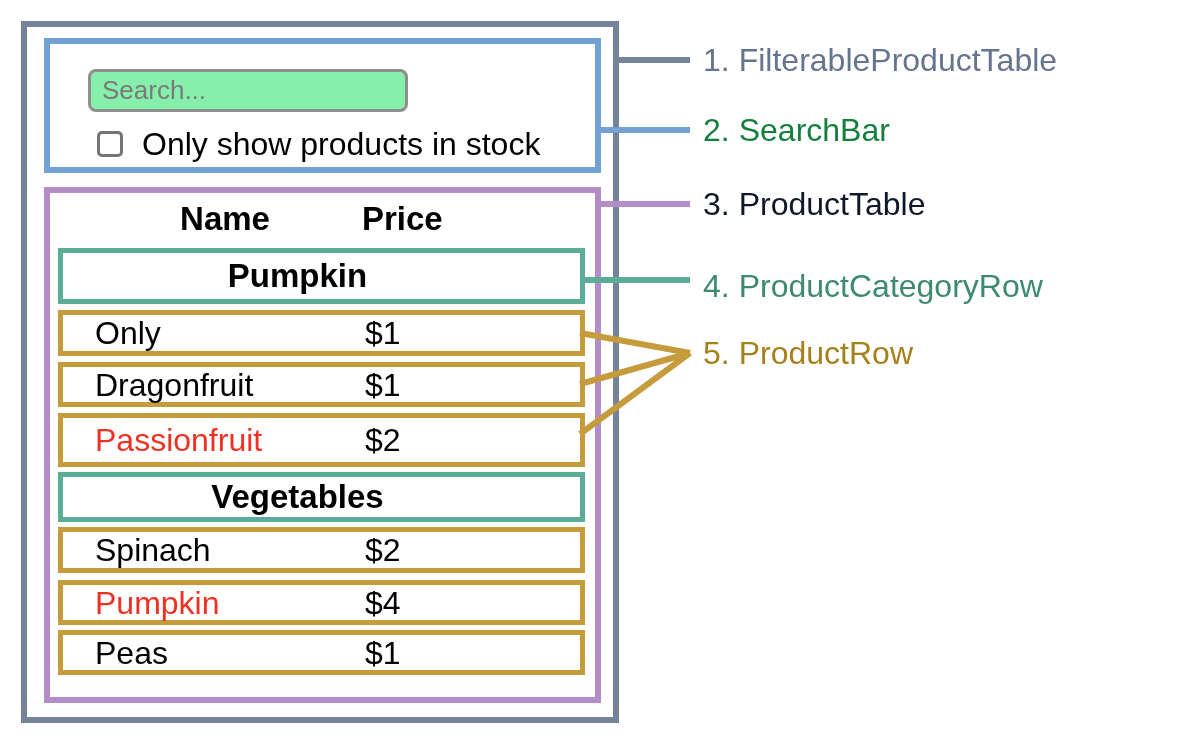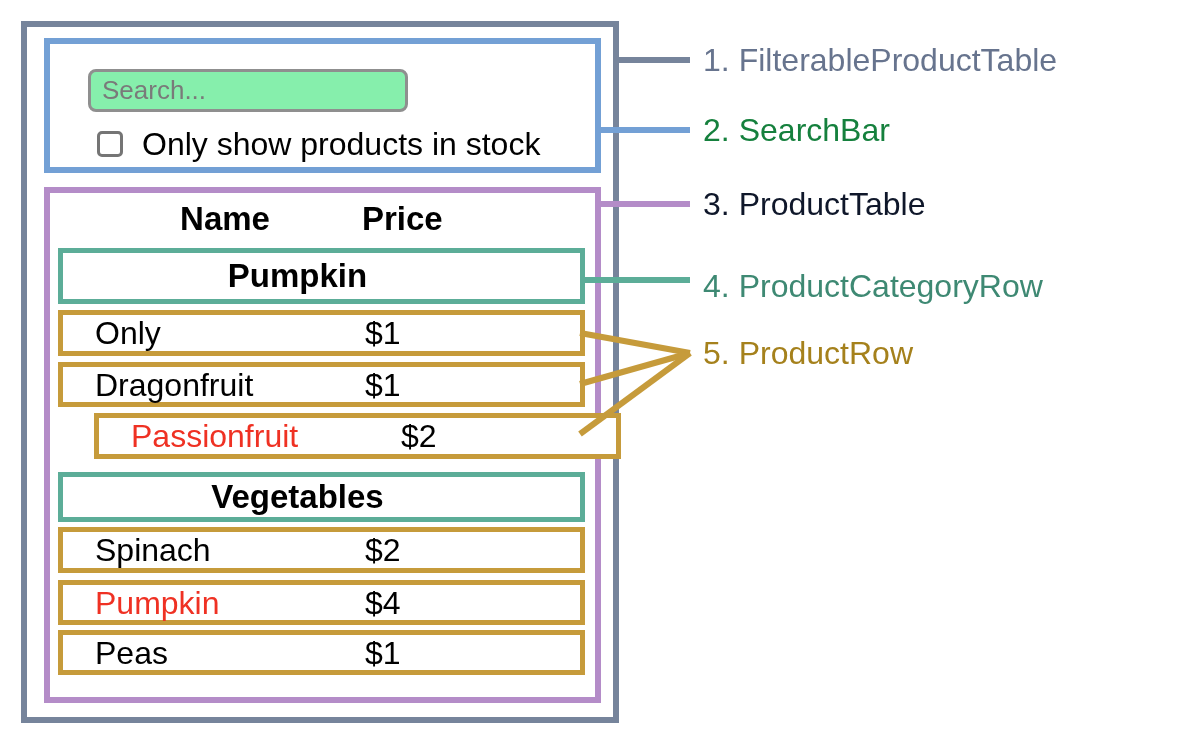--- a/index.html
+++ b/index.html
@@ -52,21 +52,21 @@
     font-size: 33px; font-weight: bold; color: #000000; white-space: nowrap;
   }
   .cell { position: absolute; top: 50%; transform: translateY(-50%); font-size: 32px; color: #000000; white-space: nowrap; }
   .cell.rname  { left: 32px; }
   .cell.rprice { left: 302px; }
   .red-text { color: var(--red); }
 
   .r-fruits      { top: 248px; height: 56px; }
   .r-apple       { top: 310px; height: 46px; }
   .r-dragonfruit { top: 362px; height: 45px; }
-  .r-passion     { top: 413px; height: 46px; margin-left: 36px; }
+  .r-passion     { top: 413px; height: 54px; }
   .r-vegetables  { top: 472px; height: 50px; }
   .r-spinach     { top: 527px; height: 46px; }
   .r-pumpkin     { top: 580px; height: 45px; }
   .r-peas        { top: 630px; height: 45px; }
 
   
   .connectors { position: absolute; left: 0; top: 0; width: 1200px; height: 744px; pointer-events: none; z-index: 5; }
   .connectors line { fill: none; }
   .lk-slate  { stroke: var(--slate);  stroke-width: 6; }
   .lk-blue   { stroke: var(--blue);   stroke-width: 6; }

